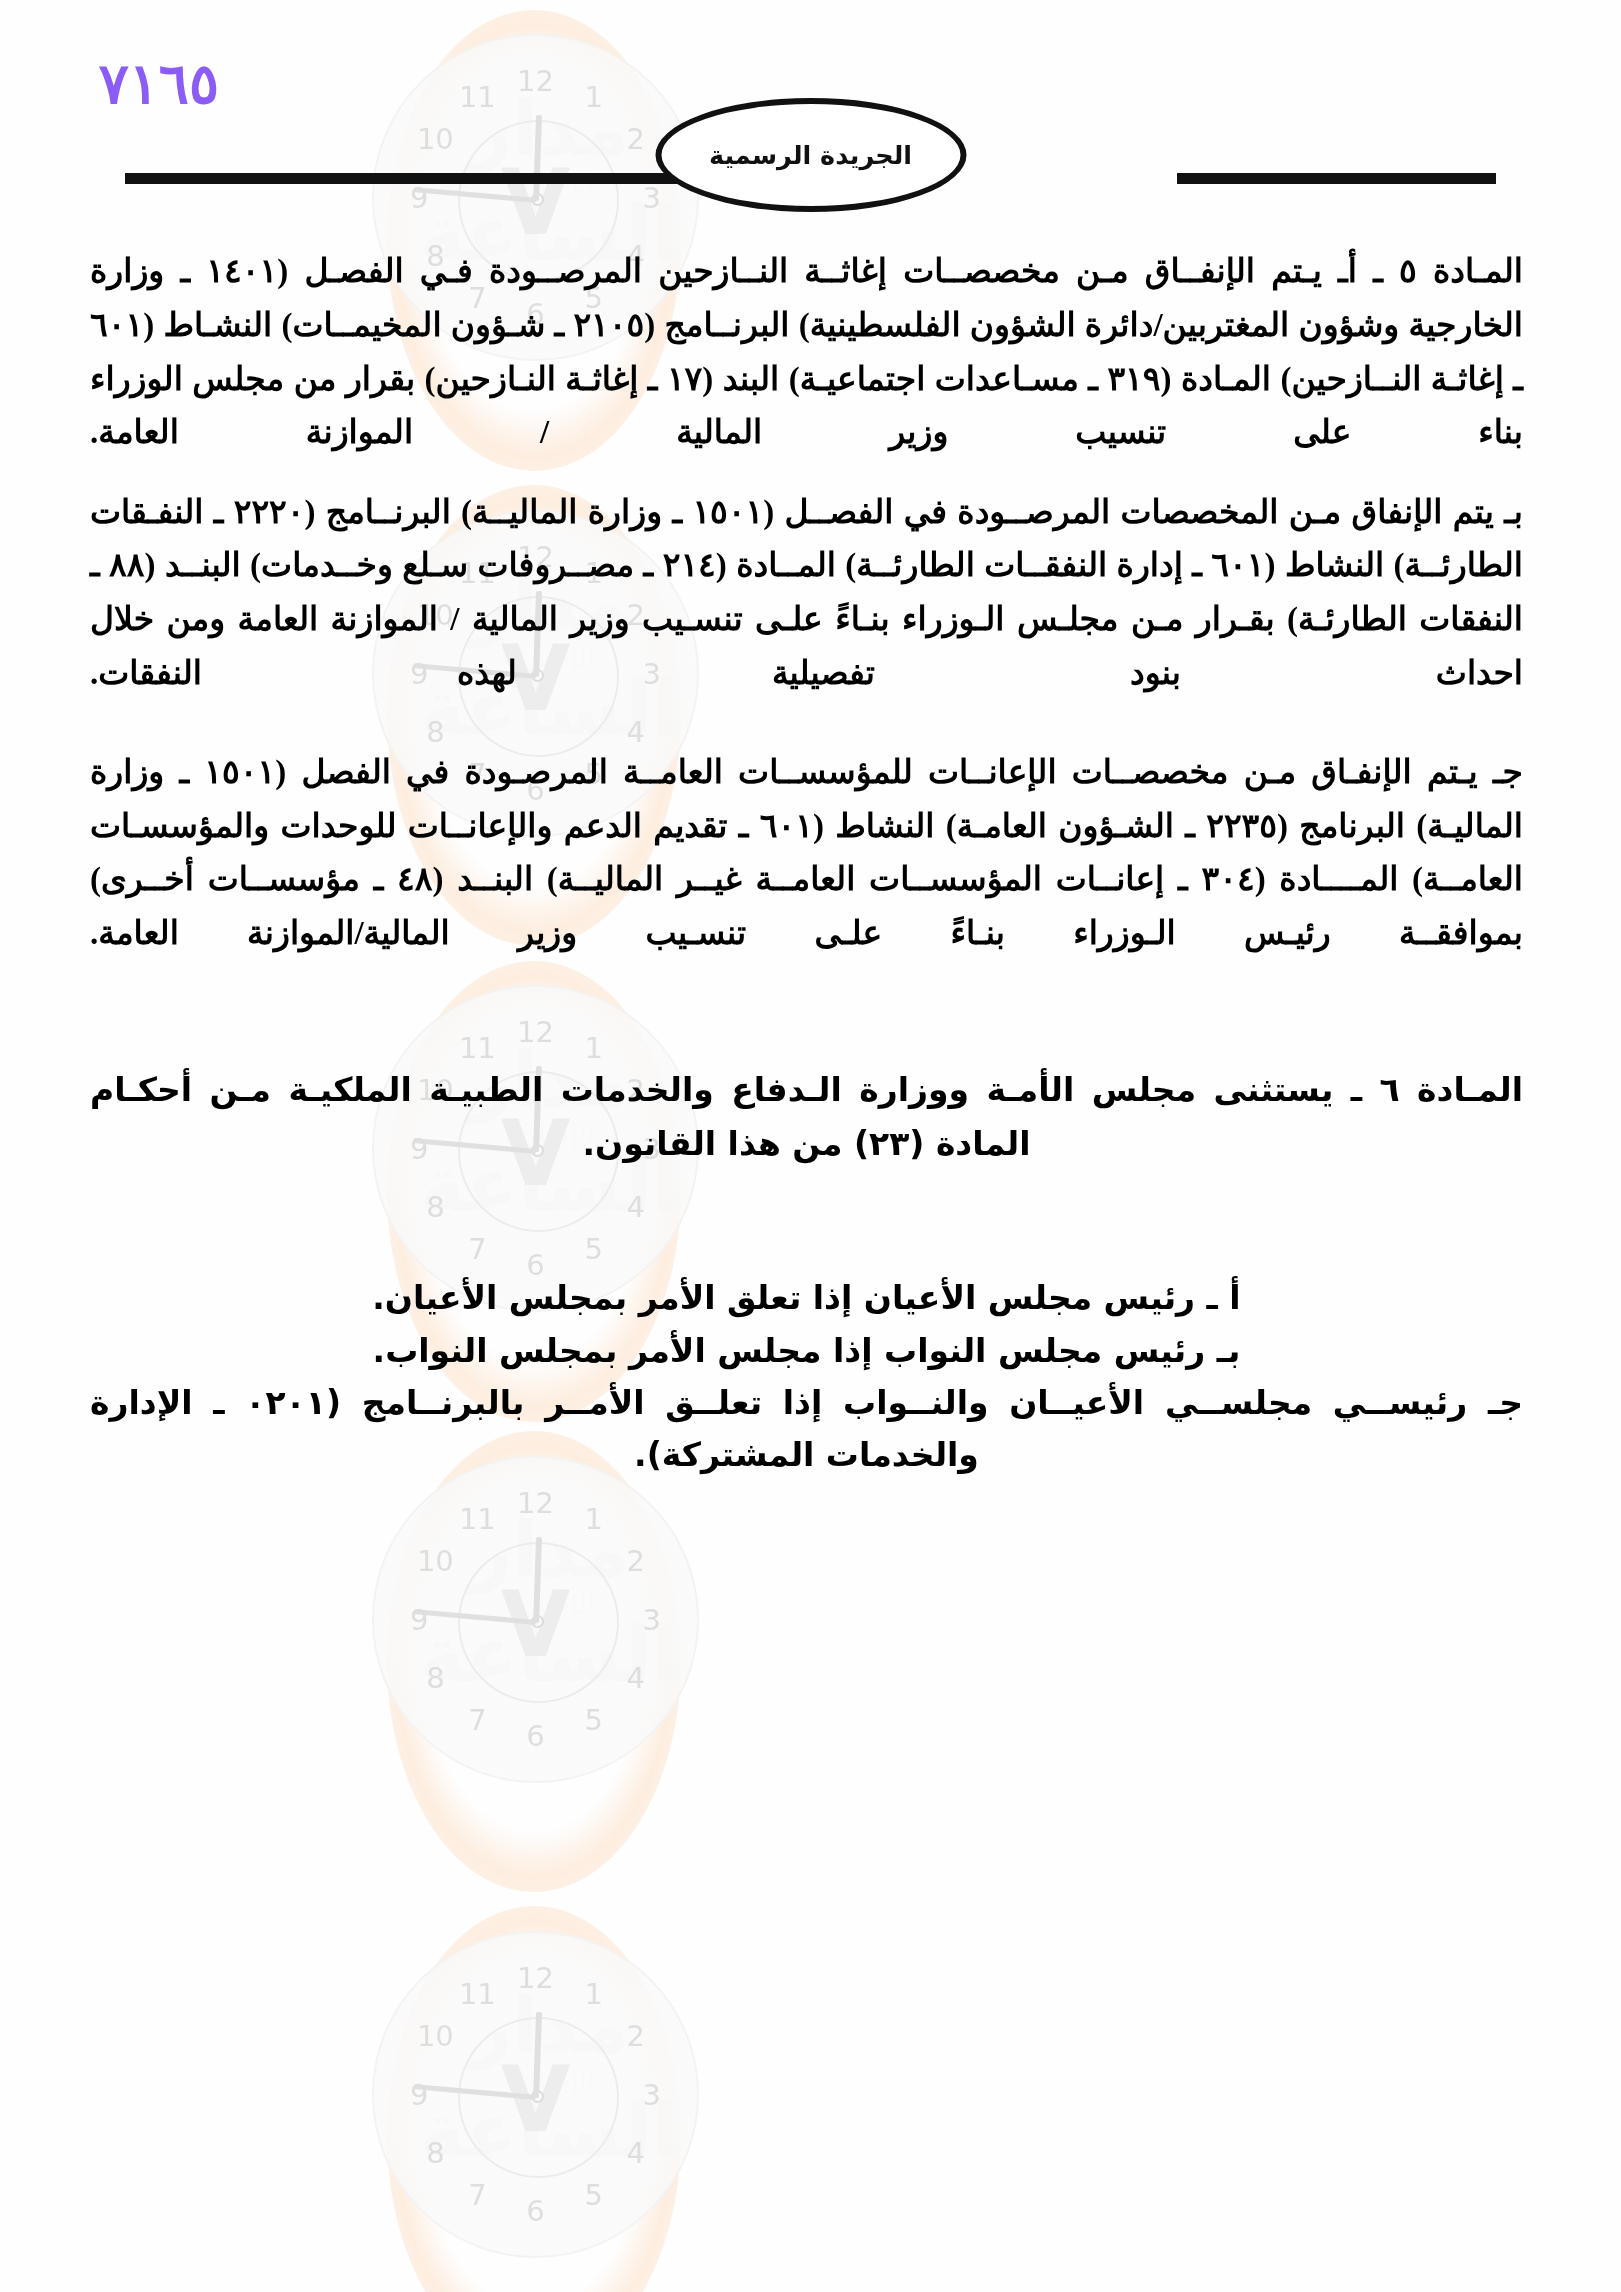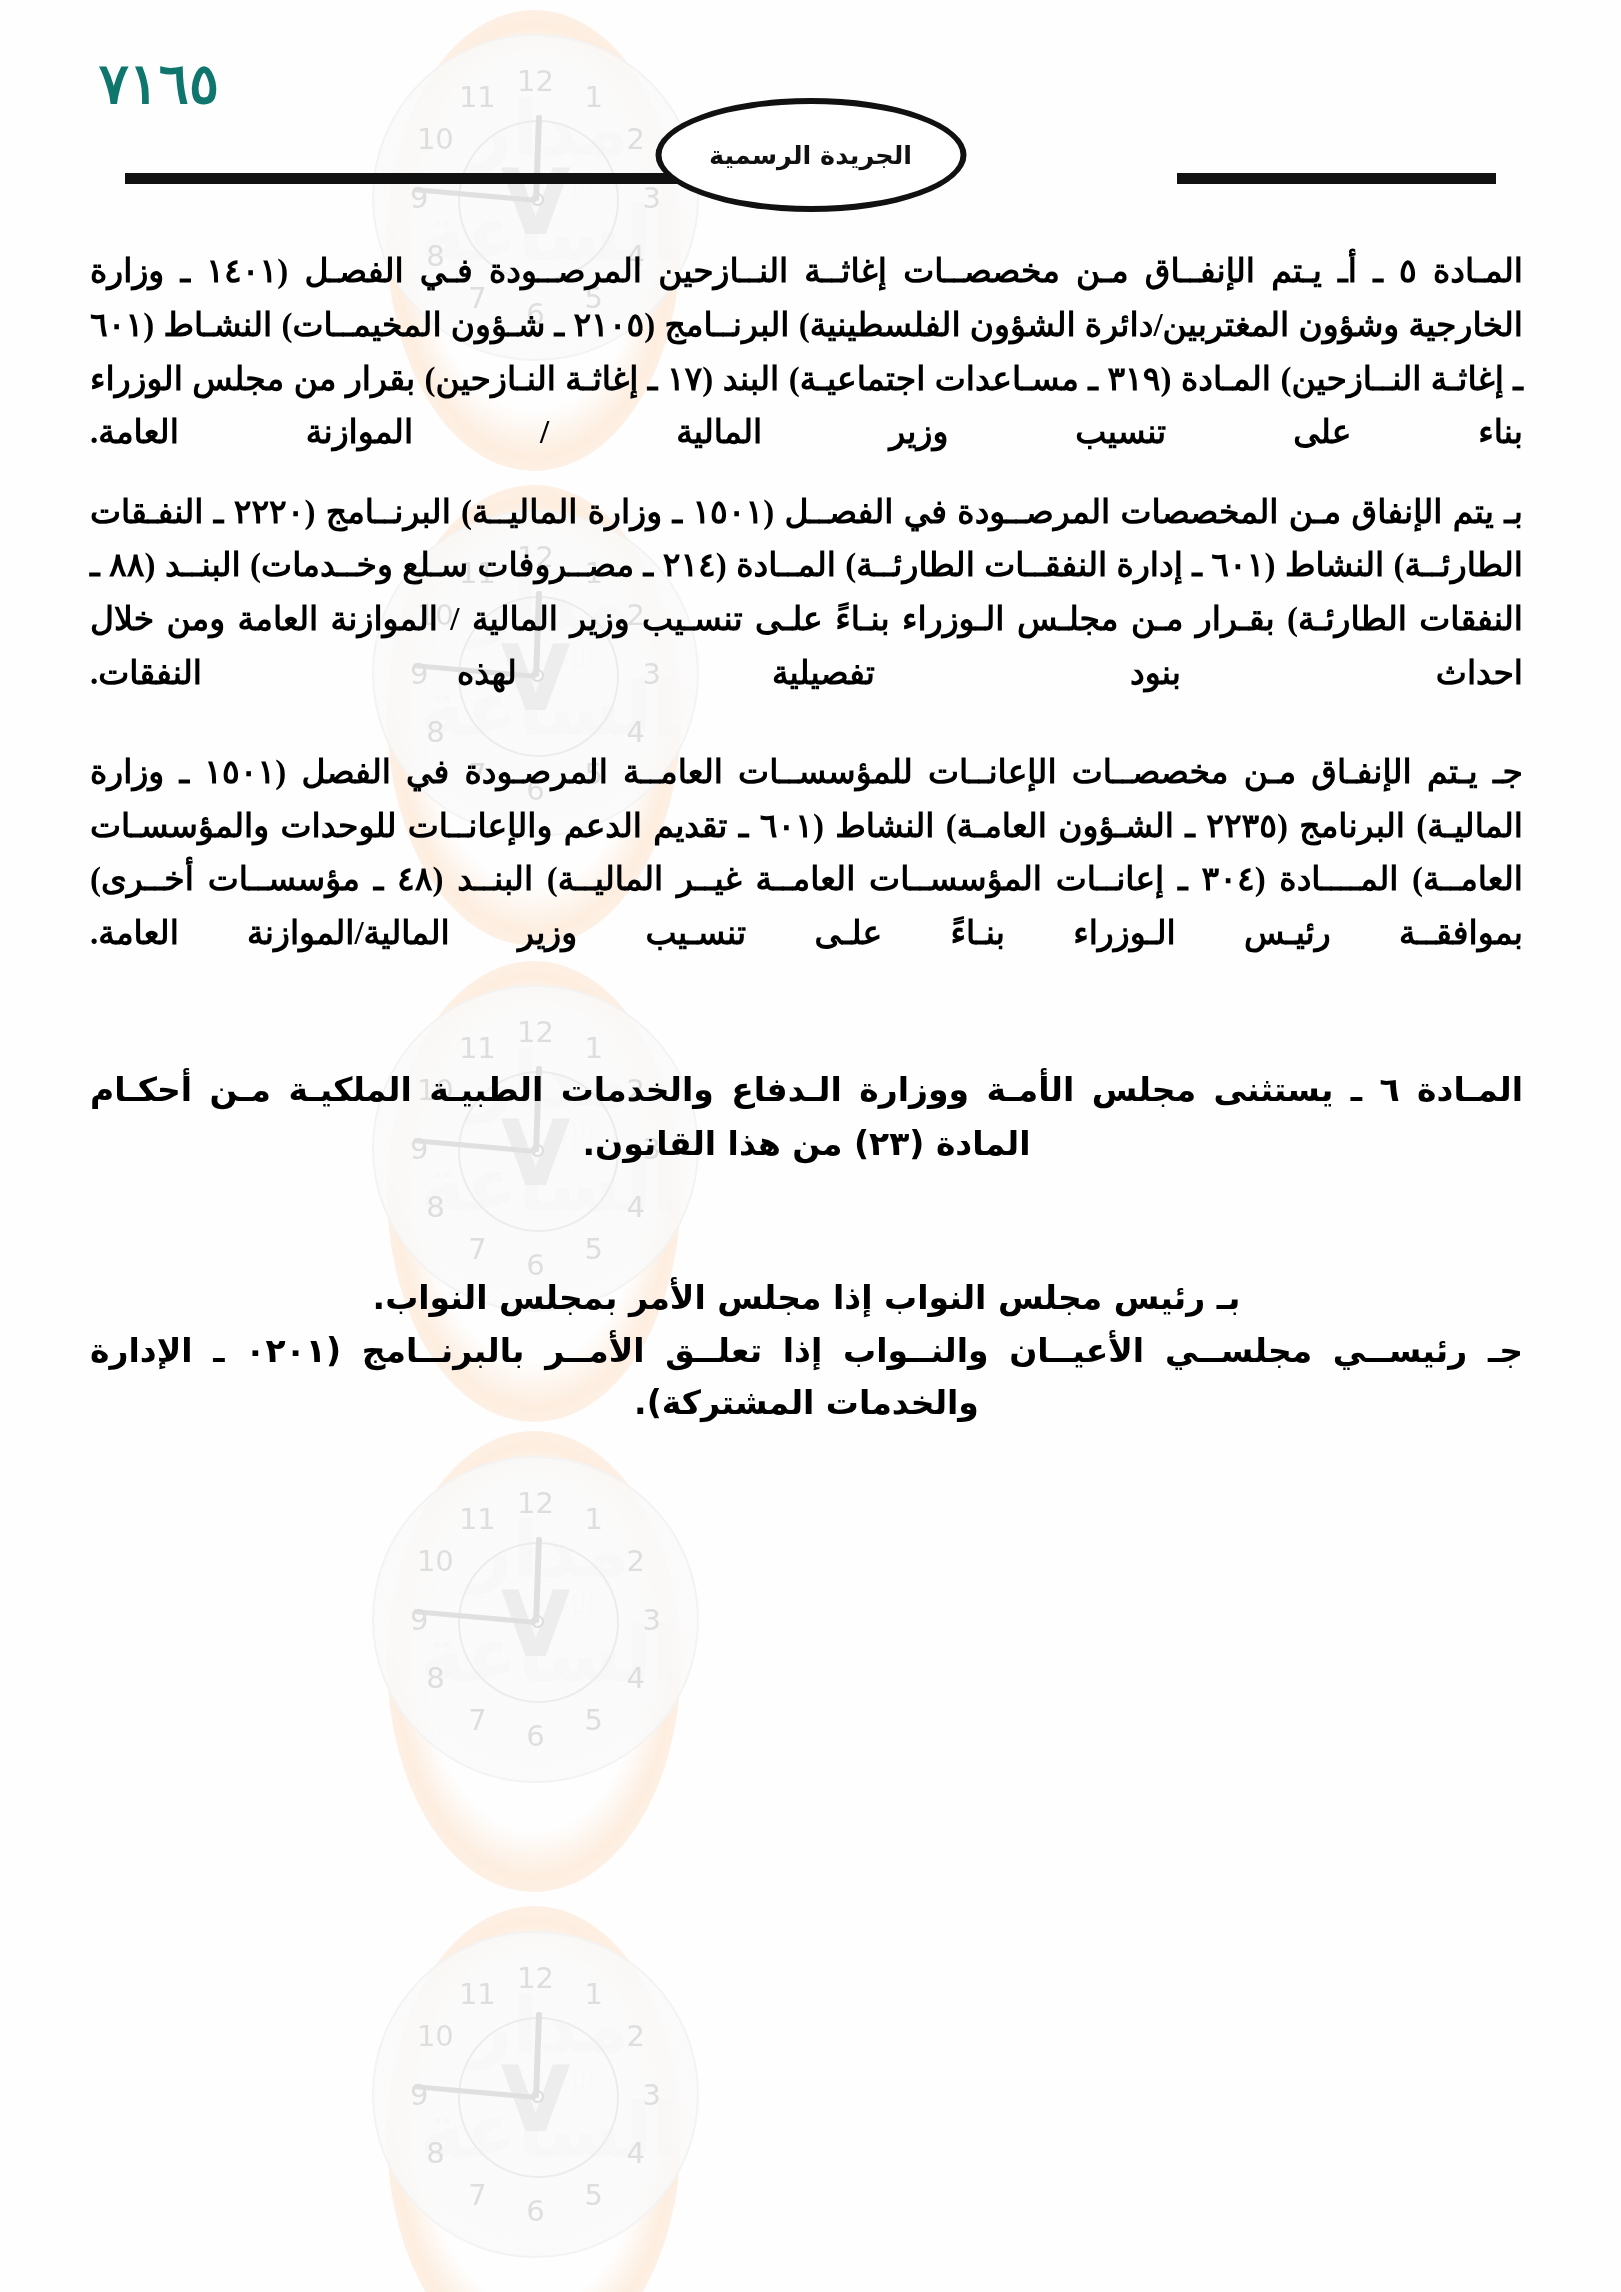--- a/index.html
+++ b/index.html
@@ -117,21 +117,21 @@
     z-index: 5;
   }
   .page-number {
     position: absolute;
     top: 51px;
     right: 1402px;
     left: auto;
     font-size: 56px;
     font-weight: bold;
     letter-spacing: 2.9px;
-    color: #0f766e;
+    color: #8b5cf6;
     font-family: Liberation Serif, serif;
     white-space: nowrap;
   }
   .rule-wrap {
     position: absolute;
     top: 173px;
     left: 125px;
     right: 125px;
     height: 11.8px;
   }
@@ -361,19 +361,20 @@
     <p class="para just-last">بـ يتم الإنفاق مـن المخصصات المرصــودة في الفصــل (١٥٠١ ـ وزارة الماليــة) البرنــامج (٢٢٢٠ ـ النفـقات الطارئــة) النشاط (٦٠١ ـ إدارة النفقــات الطارئــة) المــادة (٢١٤ ـ مصــروفات سـلع وخــدمات) البنــد (٨٨ ـ النفقات الطارئـة) بقـرار مـن مجلـس الـوزراء بنـاءً علـى تنسـيب وزير المالية / الموازنة العامة ومن خلال احداث بنود تفصيلية لهذه النفقات.</p>
     <div class="gap-md"></div>
 
     <p class="para just-last">جـ يـتم الإنفـاق مـن مخصصــات الإعانــات للمؤسســات العامــة المرصـودة في الفصل (١٥٠١ ـ وزارة الماليـة) البرنامج (٢٢٣٥ ـ الشـؤون العامـة) النشاط (٦٠١ ـ تقديم الدعم والإعانــات للوحدات والمؤسسـات العامــة) المــــادة (٣٠٤ ـ إعانــات المؤسســات العامــة غيــر الماليــة) البنــد (٤٨ ـ مؤسســات أخــرى) بموافقــة رئيـس الـوزراء بنـاءً علـى تنسـيب وزير المالية/الموازنة العامة.</p>
     <div class="gap-xl"></div>
 
     <p class="para center-last">المـادة ٦ ـ يستثنى مجلس الأمـة ووزارة الـدفاع والخدمات الطبيـة الملكيـة مـن أحكـام المادة (٢٣) من هذا القانون.</p>
     <div class="gap-xl"></div>
 
 
+    <p class="subitem">أ  ـ رئيس مجلس الأعيان إذا تعلق الأمر بمجلس الأعيان.</p>
     <p class="subitem">بـ رئيس مجلس النواب إذا مجلس الأمر بمجلس النواب.</p>
     <p class="subitem c-item">جـ رئيســي مجلســي الأعيــان والنــواب إذا تعلــق الأمــر بالبرنــامج (٠٢٠١ ـ الإدارة والخدمات المشتركة).</p>
 
   </div>
 
 </div>
 
 
 </body></html>

